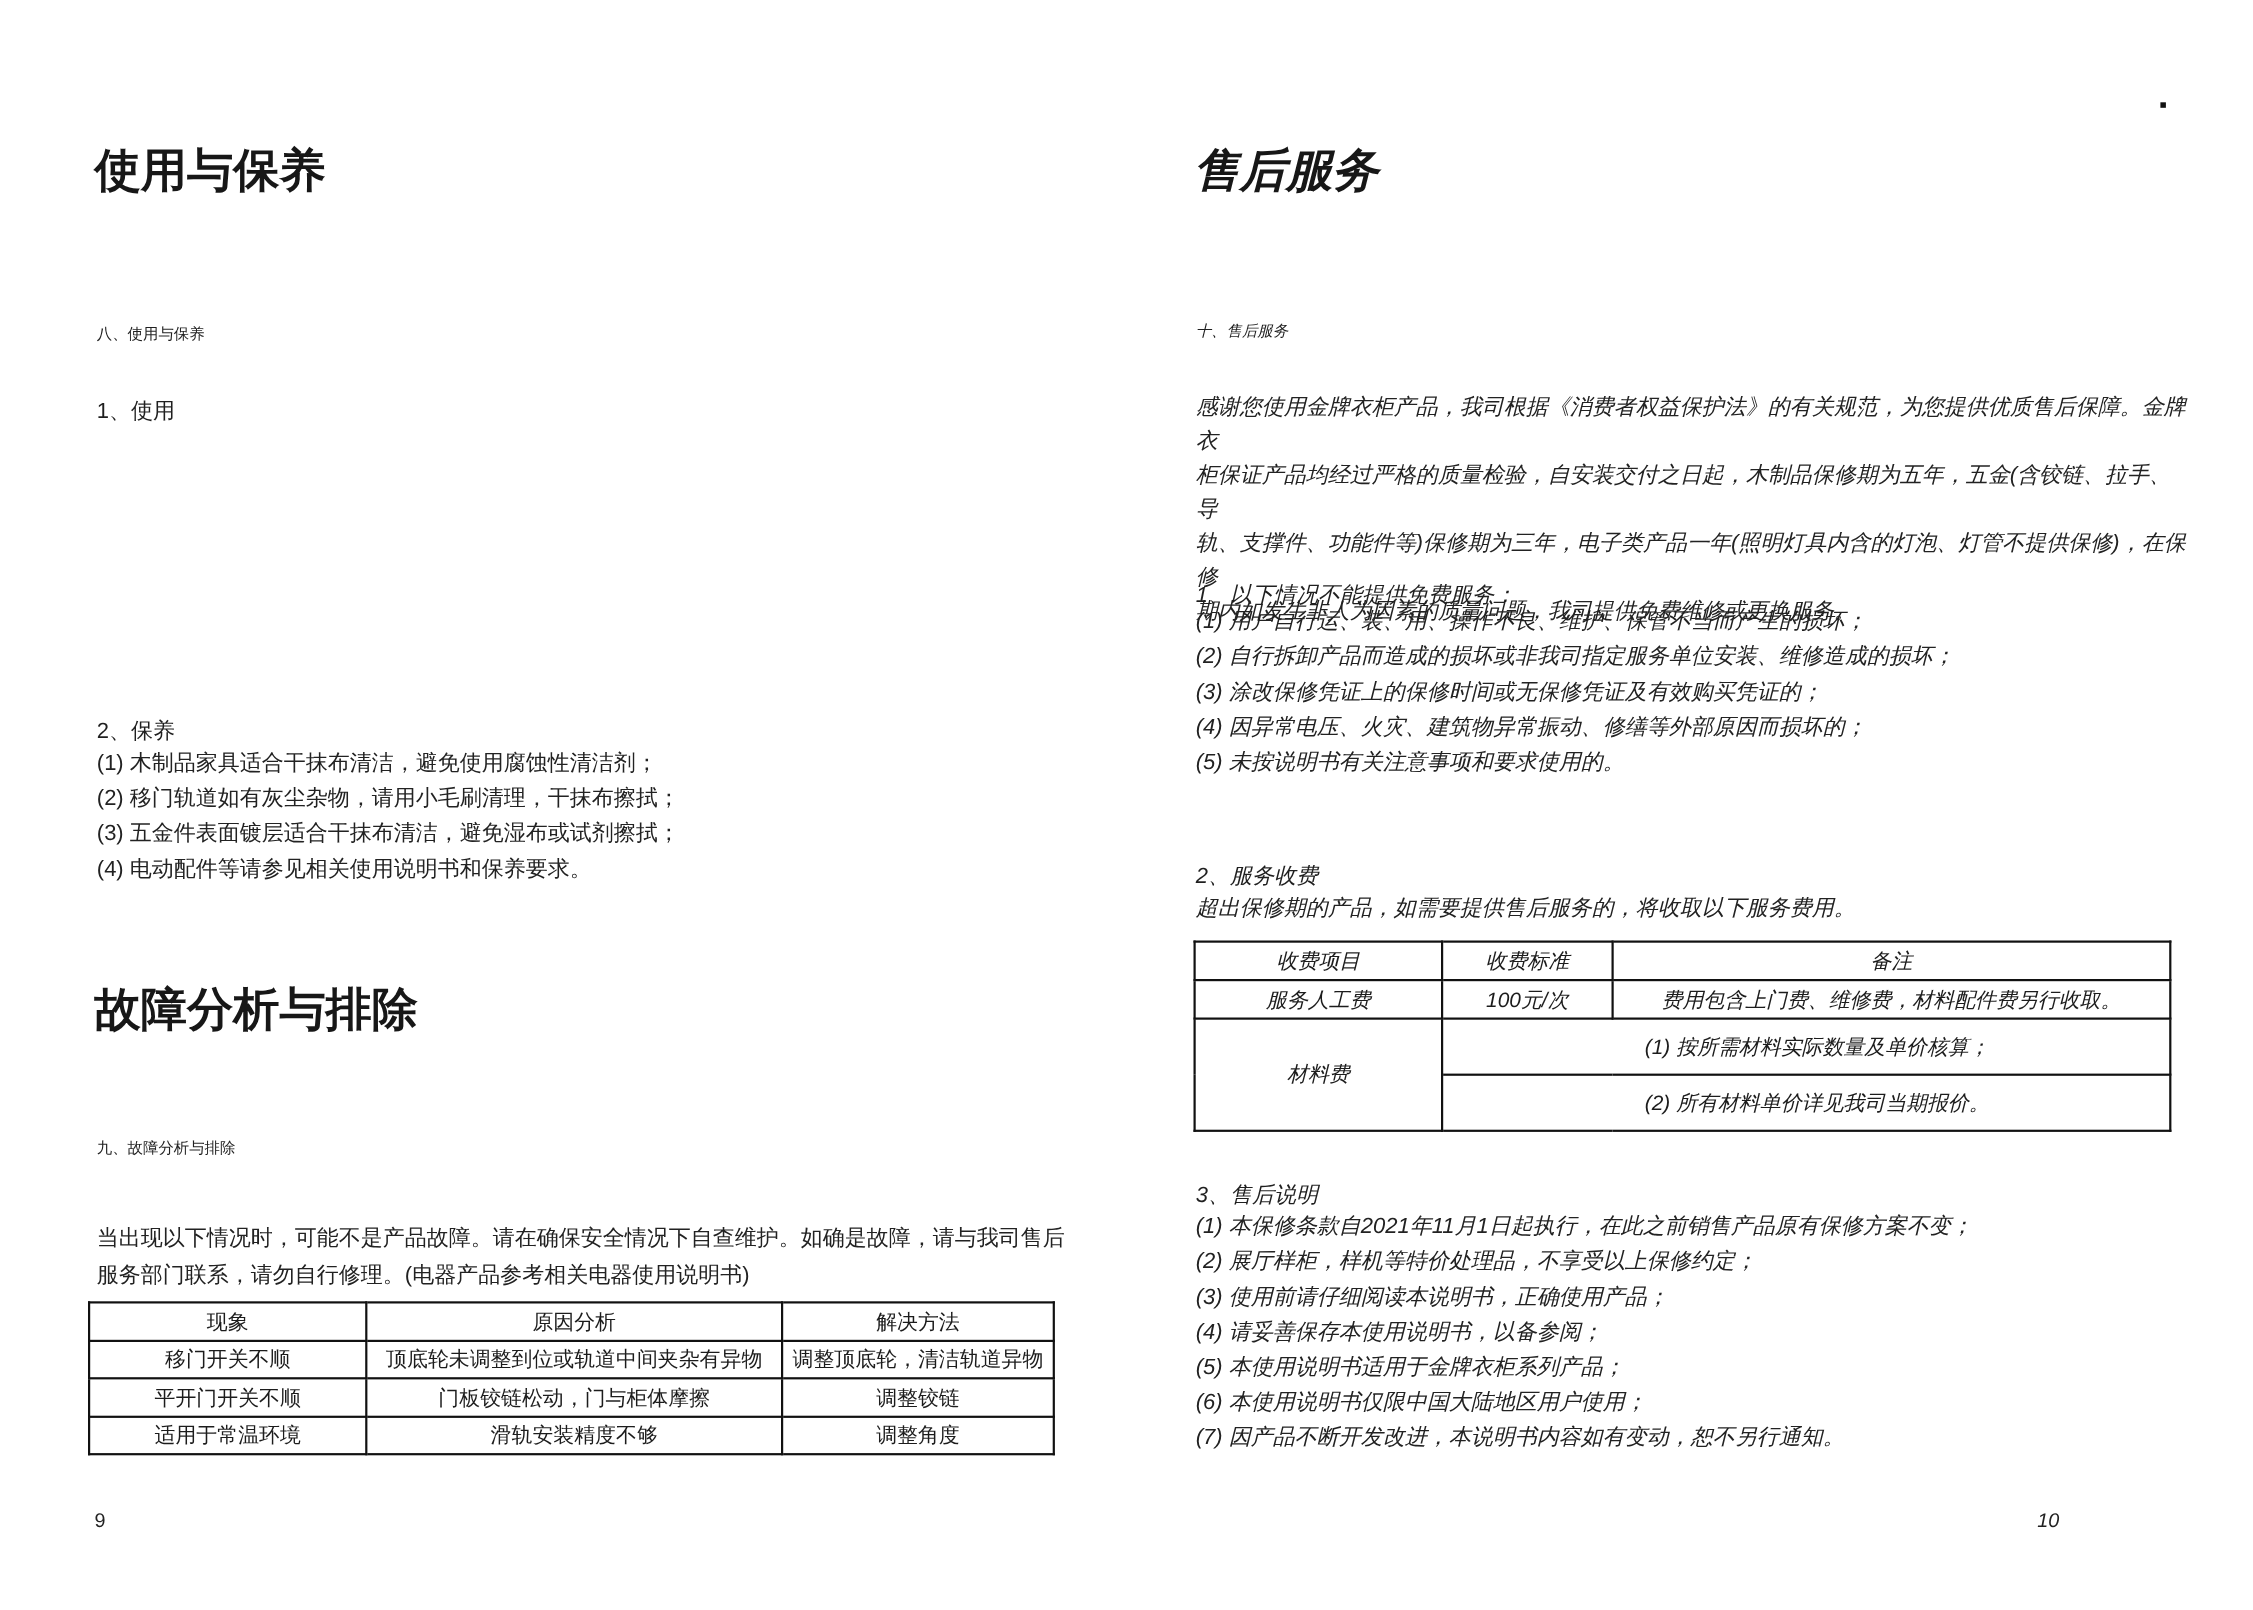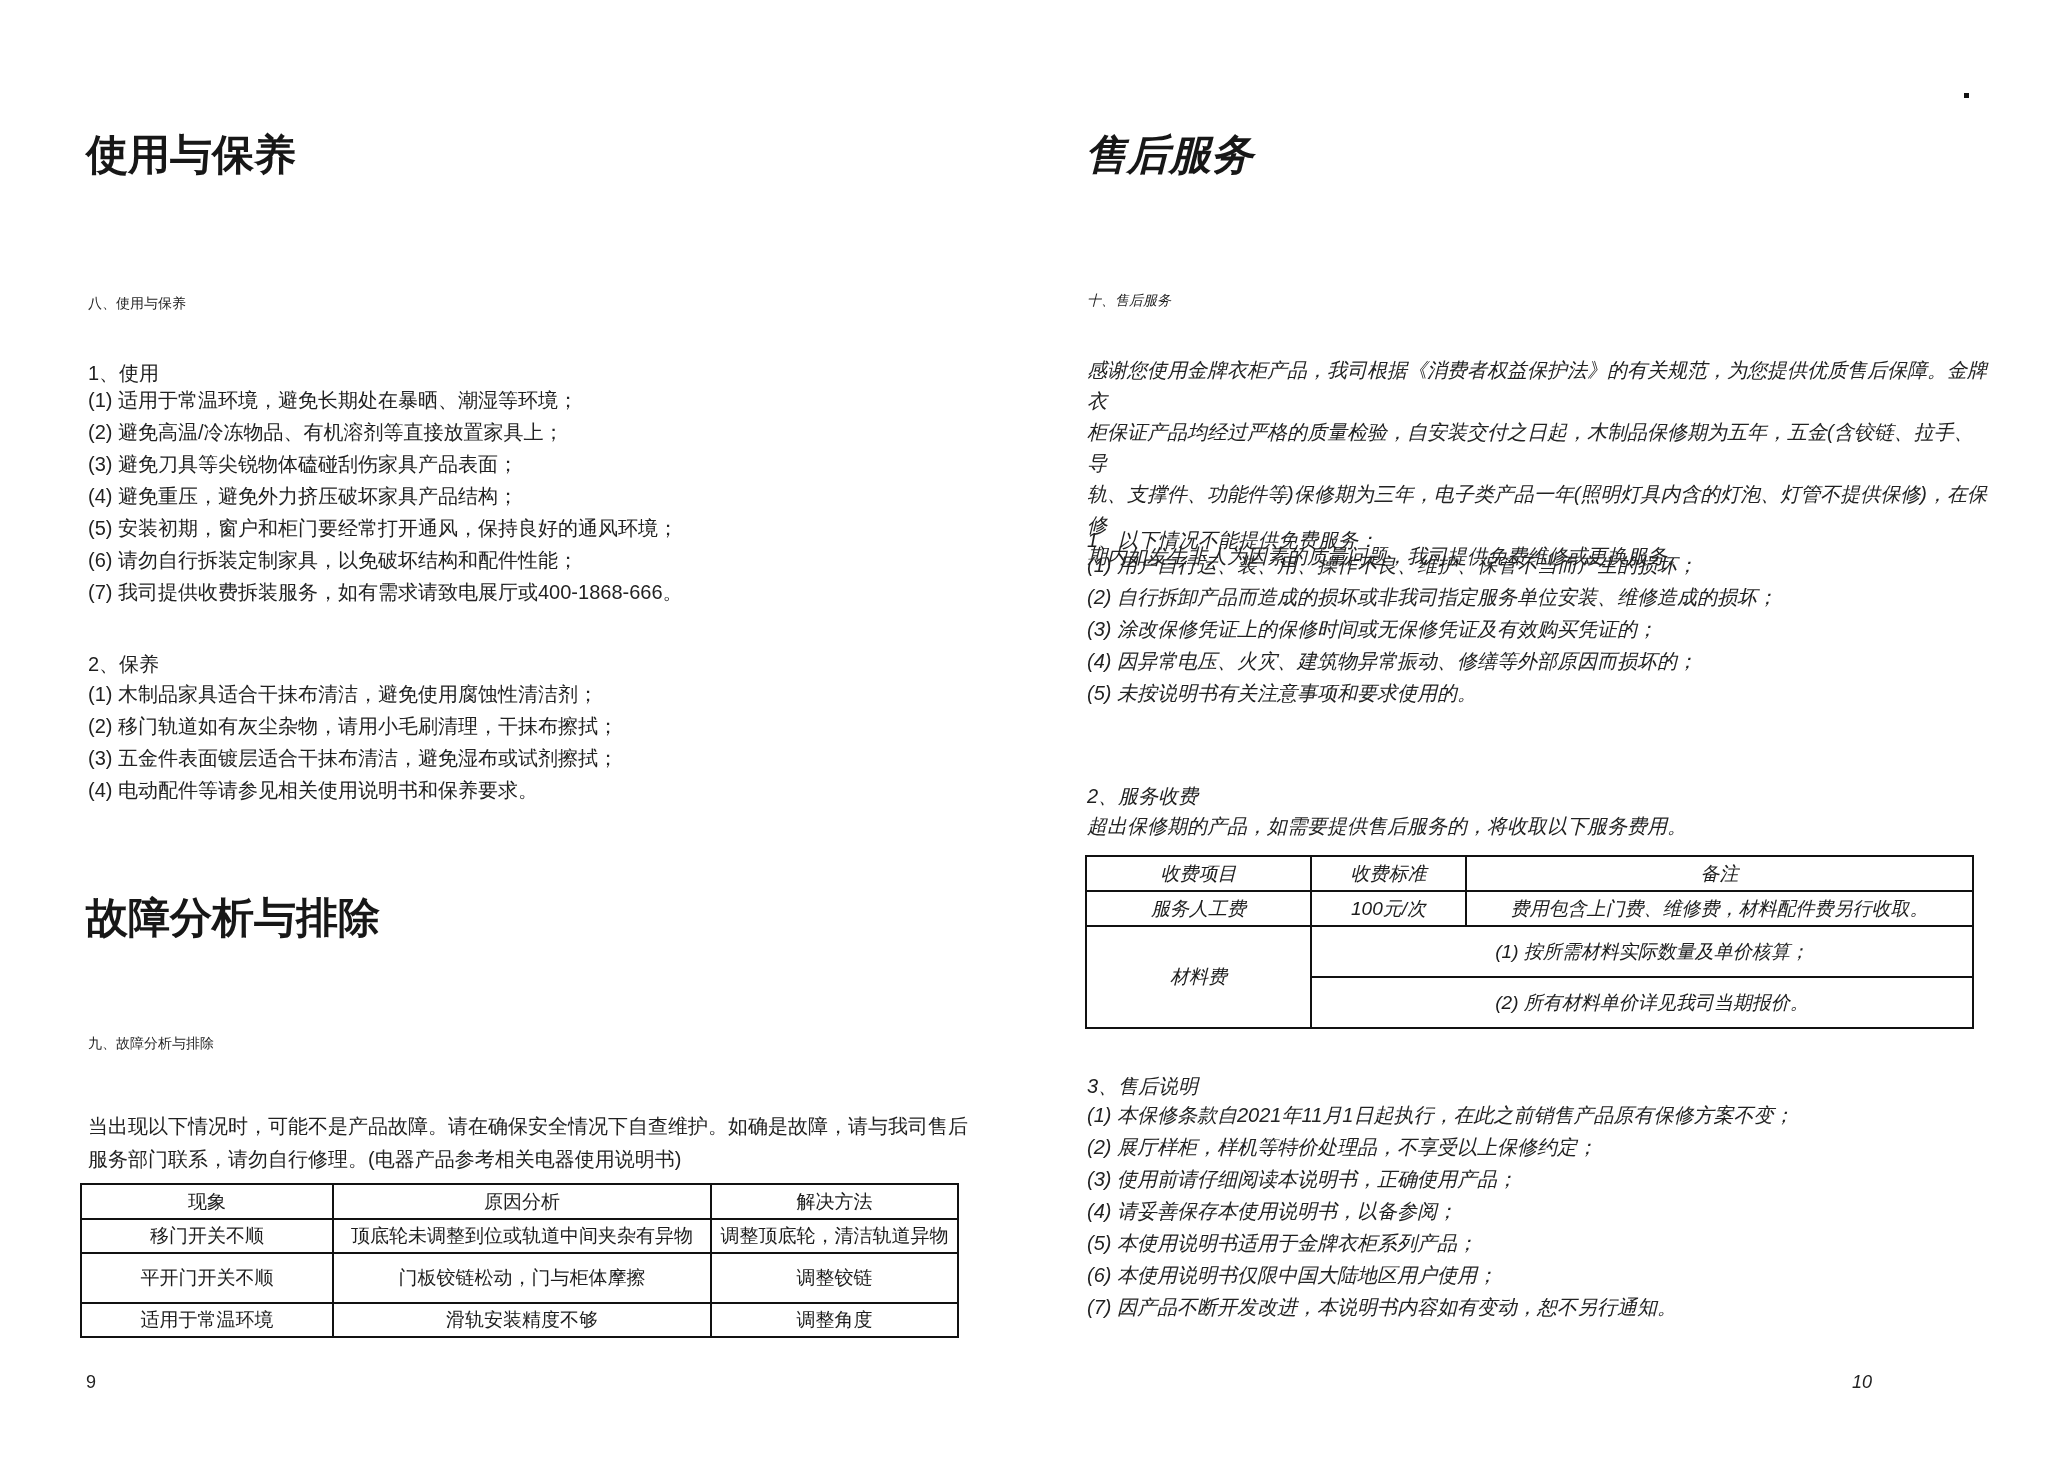--- a/index.html
+++ b/index.html
@@ -31,27 +31,20 @@
 <div class="abs" style="left:0;top:0;width:2048px;height:1464px;">
 
   <div class="abs" style="left:0;top:0;width:1024px;height:1464px;">
 
     <div class="abs page-title" style="left:86px;top:133px;">使用与保养</div>
 
     <div class="abs sec-heading" style="left:88px;top:295px;">八、使用与保养</div>
 
     <div class="abs sub-heading" style="left:88px;top:360px;">1、使用</div>
 
-    <div class="abs body-lines lh32" style="left:88px;top:384px;width:900px;">(1) 适用于常温环境，避免长期处在暴晒、潮湿等环境；
-(2) 避免高温/冷冻物品、有机溶剂等直接放置家具上；
-(3) 避免刀具等尖锐物体磕碰刮伤家具产品表面；
-(4) 避免重压，避免外力挤压破坏家具产品结构；
-(5) 安装初期，窗户和柜门要经常打开通风，保持良好的通风环境；
-(6) 请勿自行拆装定制家具，以免破坏结构和配件性能；
-(7) 我司提供收费拆装服务，如有需求请致电展厅或400-1868-666。</div>
 
     <div class="abs sub-heading" style="left:88px;top:651px;">2、保养</div>
 
     <div class="abs body-lines lh32" style="left:88px;top:678px;width:900px;">(1) 木制品家具适合干抹布清洁，避免使用腐蚀性清洁剂；
 (2) 移门轨道如有灰尘杂物，请用小毛刷清理，干抹布擦拭；
 (3) 五金件表面镀层适合干抹布清洁，避免湿布或试剂擦拭；
 (4) 电动配件等请参见相关使用说明书和保养要求。</div>
 
     <div class="abs page-title" style="left:86px;top:896px;">故障分析与排除</div>
 
@@ -70,21 +63,21 @@
           <tr style="height:35px;">
         <td>现象</td>
         <td>原因分析</td>
         <td>解决方法</td>
       </tr>
       <tr style="height:34px;">
         <td>移门开关不顺</td>
         <td>顶底轮未调整到位或轨道中间夹杂有异物</td>
         <td>调整顶底轮，清洁轨道异物</td>
       </tr>
-      <tr style="height:50px;">
+      <tr style="height:35px;">
         <td>平开门开关不顺</td>
         <td>门板铰链松动，门与柜体摩擦</td>
         <td>调整铰链</td>
       </tr>
       <tr style="height:34px;">
         <td>适用于常温环境</td>
         <td>滑轨安装精度不够</td>
         <td>调整角度</td>
       </tr>
     </tbody>

